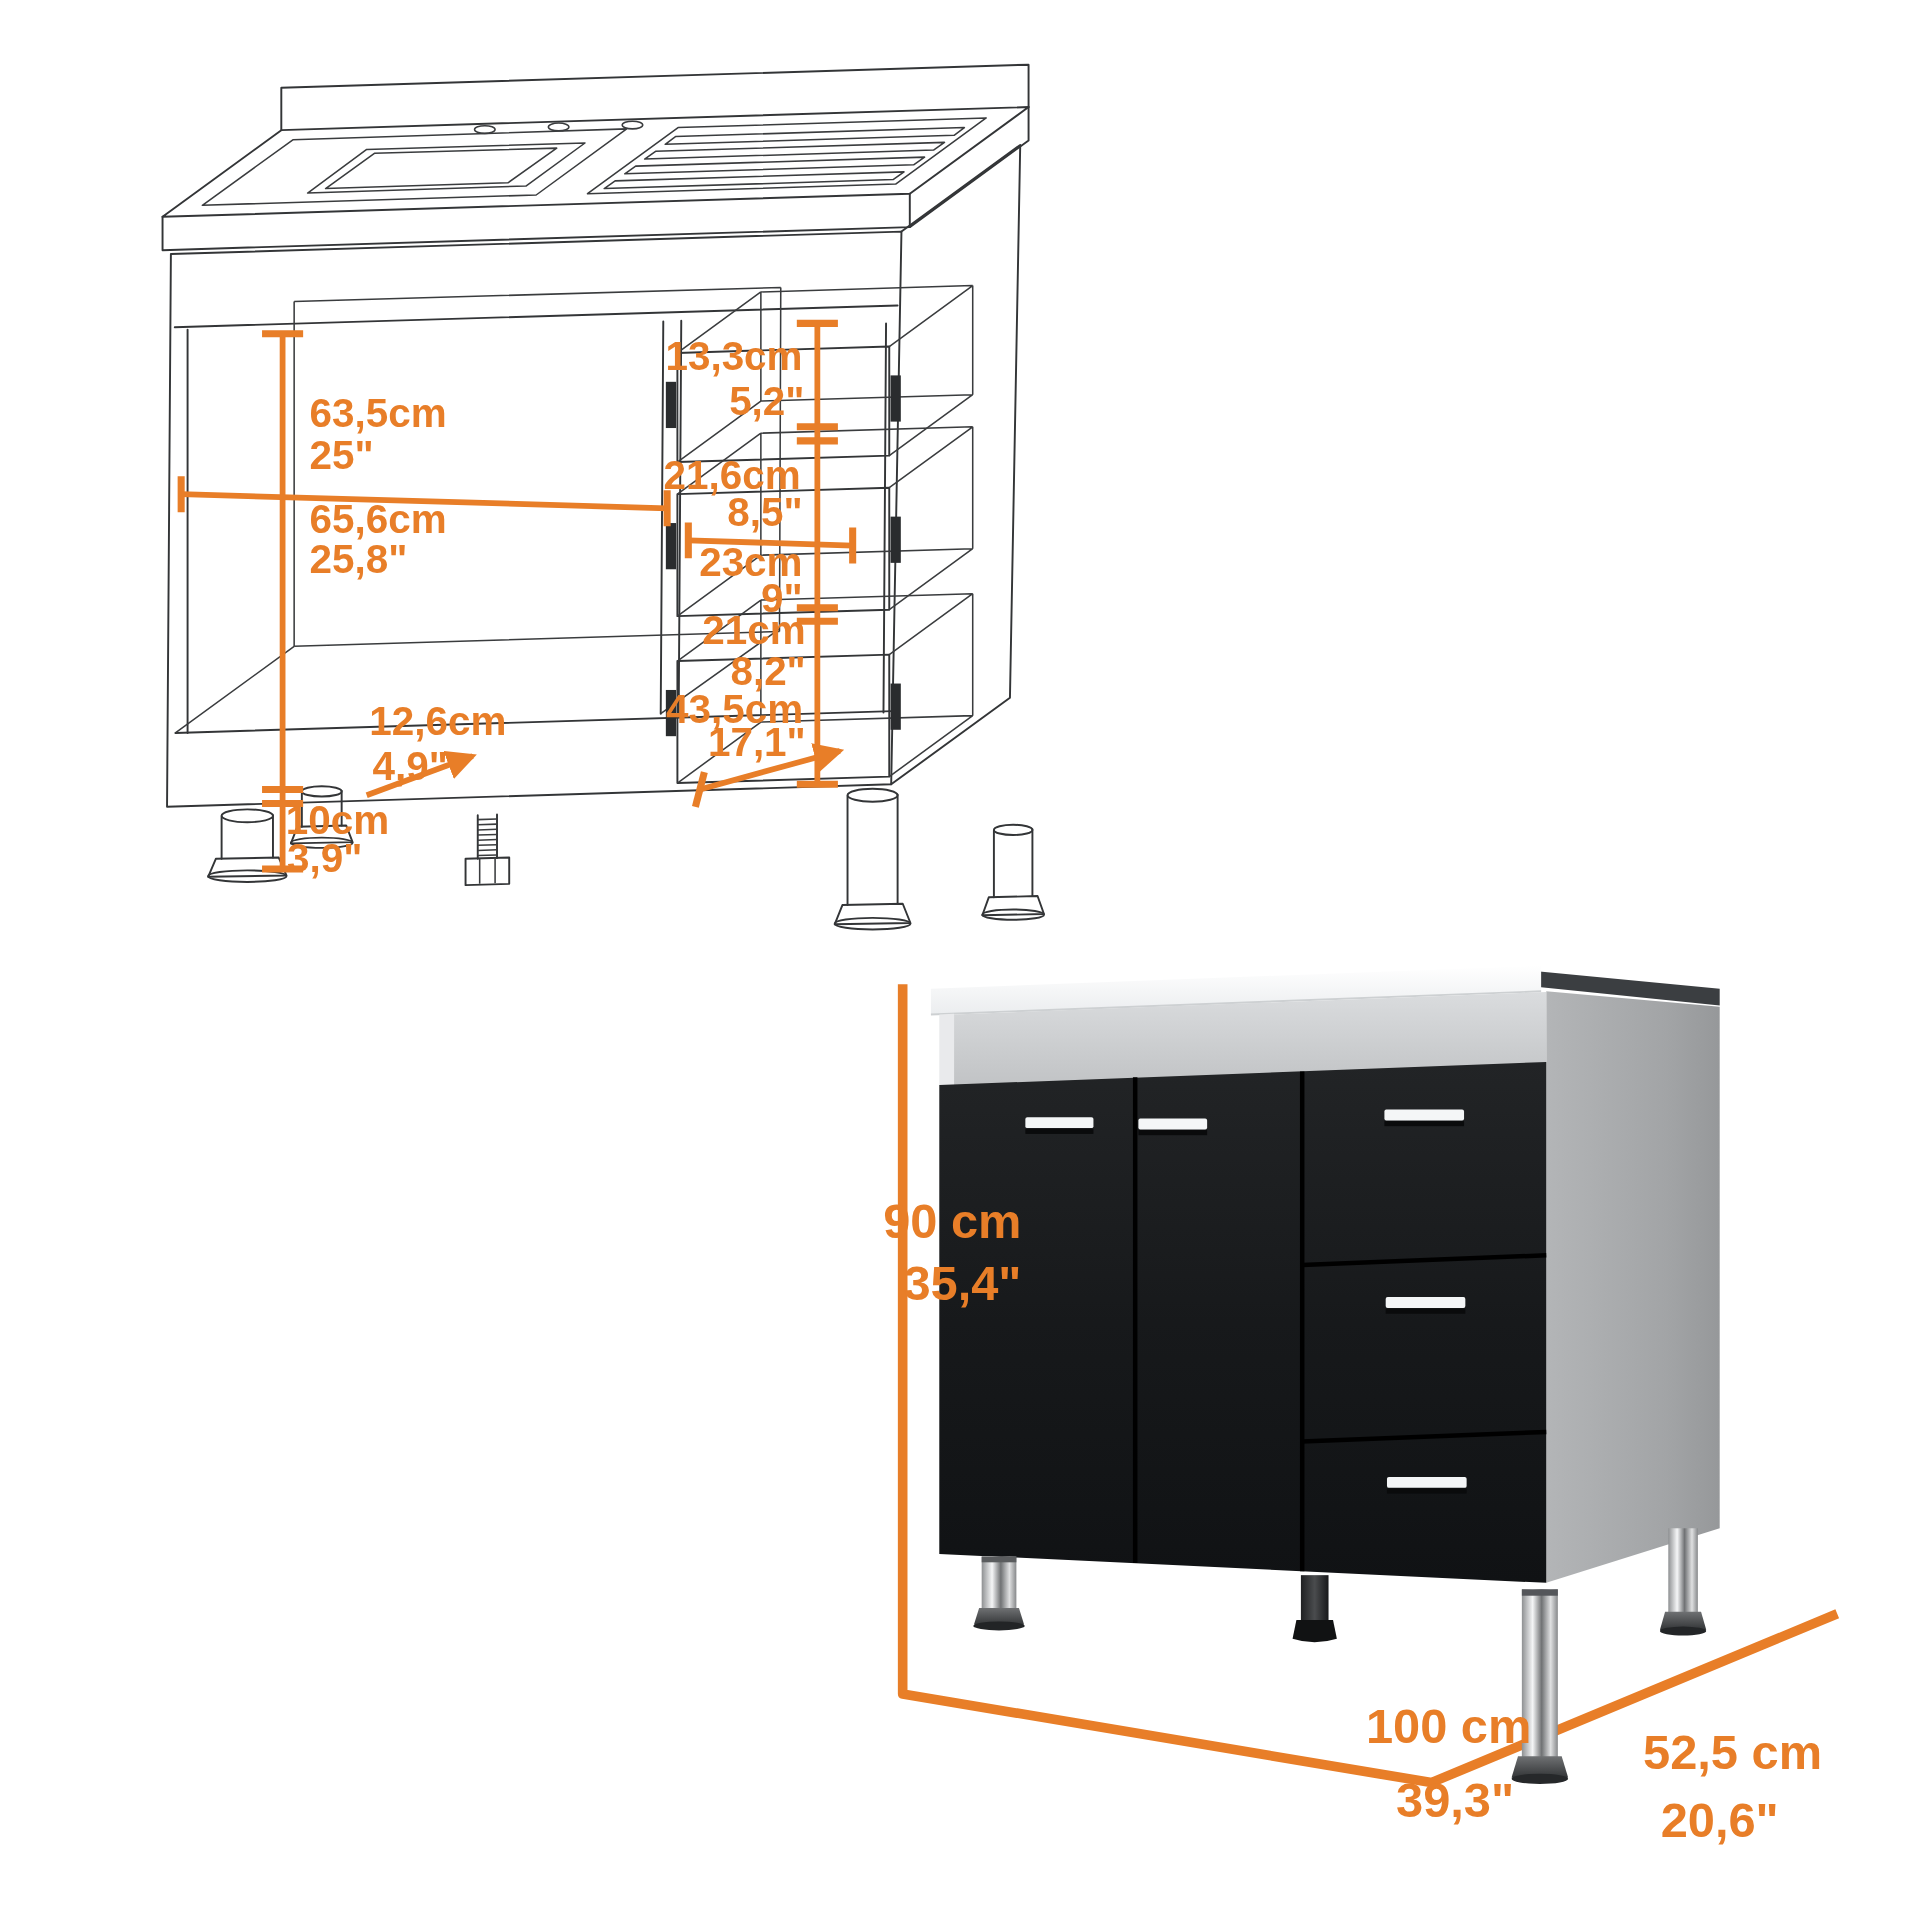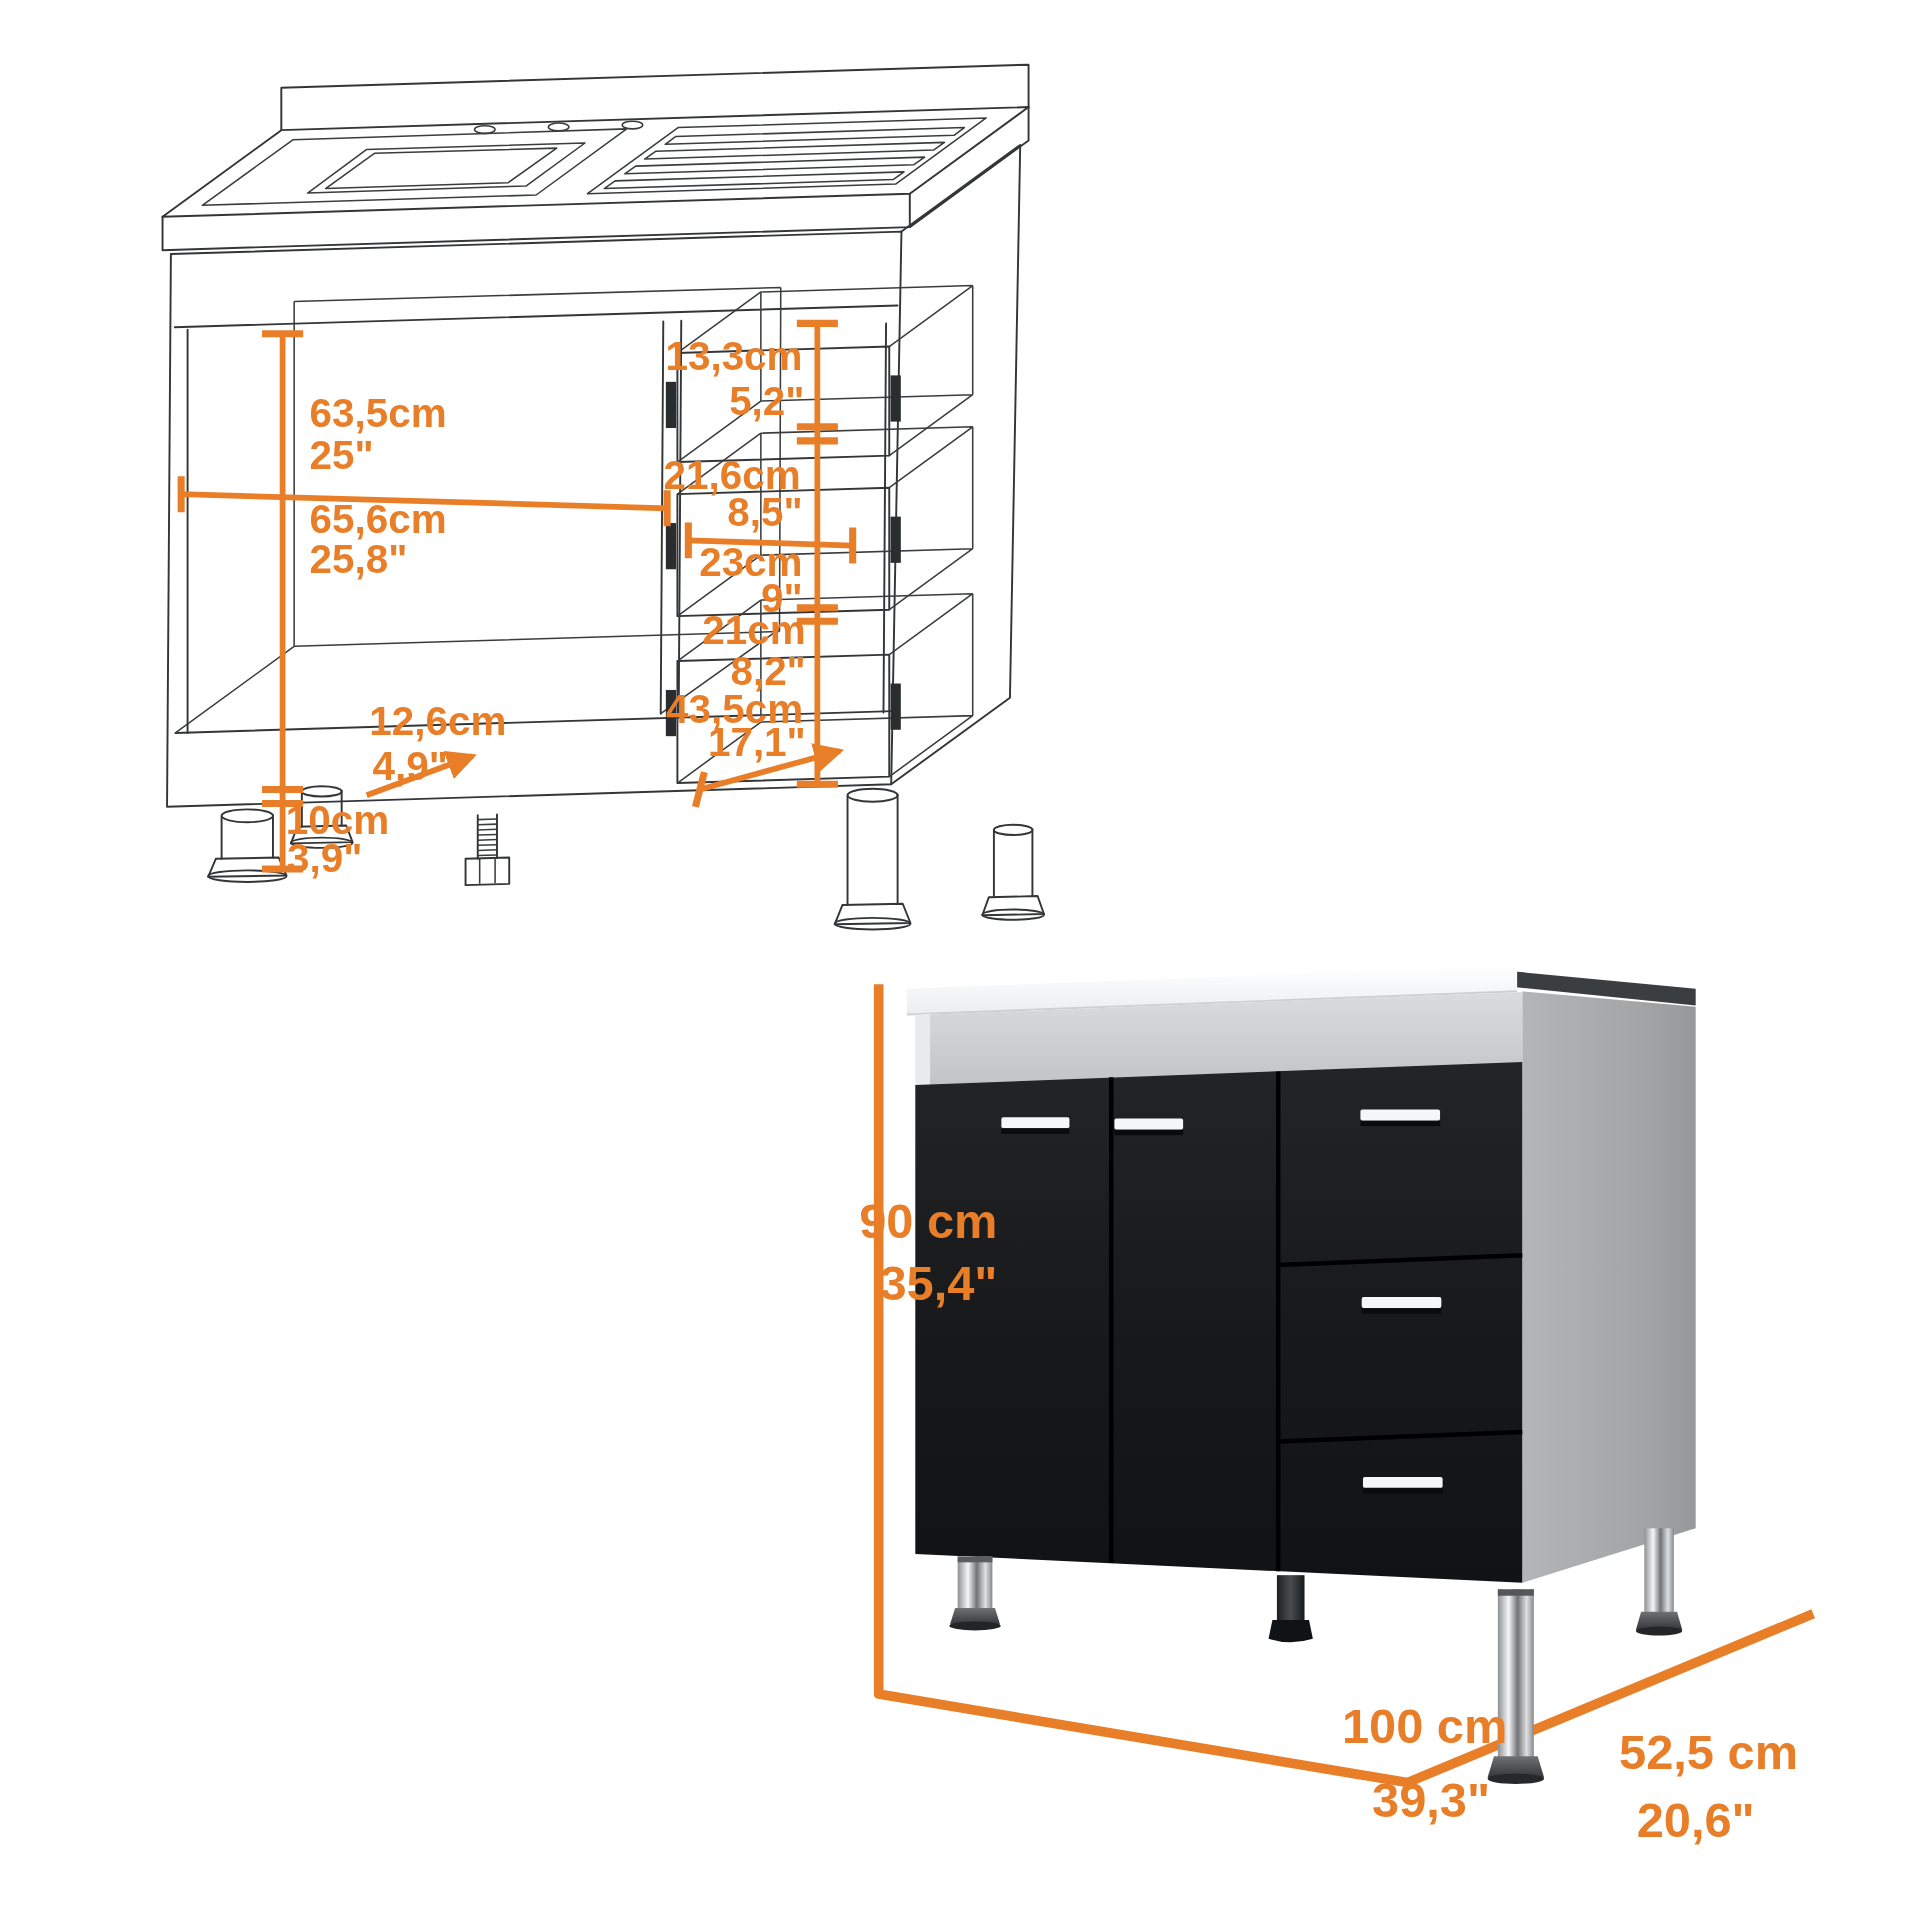--- a/index.html
+++ b/index.html
@@ -1,21 +1,21 @@
 <!DOCTYPE html>
 <html style="font-size:10.3px"><head>
 <meta charset="utf-8">
 <style>
   html,body{margin:0;padding:0;background:#ffffff;}
   body{width:1926px;height:1926px;position:relative;overflow:hidden;
        font-family:"Liberation Sans", sans-serif;}
   #canvas{position:absolute;left:0;top:0;width:1926px;height:1926px;background:#ffffff;}
   .fig{position:absolute;}
   #wireframe-figure{left:90px;top:51px;width:1040px;height:912px;}
-  #render-figure{left:668px;top:963px;width:1169px;height:925px;}
+  #render-figure{left:692px;top:963px;width:1169px;height:925px;}
   svg{display:block;}
   .wf-line{fill:none;stroke:#333537;stroke-width:3;stroke-linejoin:round;stroke-linecap:round;}
   .wf-thin{fill:none;stroke:#3a3c3e;stroke-width:2.4;stroke-linejoin:round;}
   .wf-fill{fill:#2a2c2e;stroke:none;}
   .dim-line{fill:none;stroke-width:9;stroke-linecap:butt;stroke-linejoin:round;}
   .dim-tick{fill:none;stroke-width:11;stroke-linecap:butt;}
   .dim-label{font-weight:bold;font-size:63px;}
   .r-label{font-weight:bold;font-size:76px;}
 </style>
 </head>

